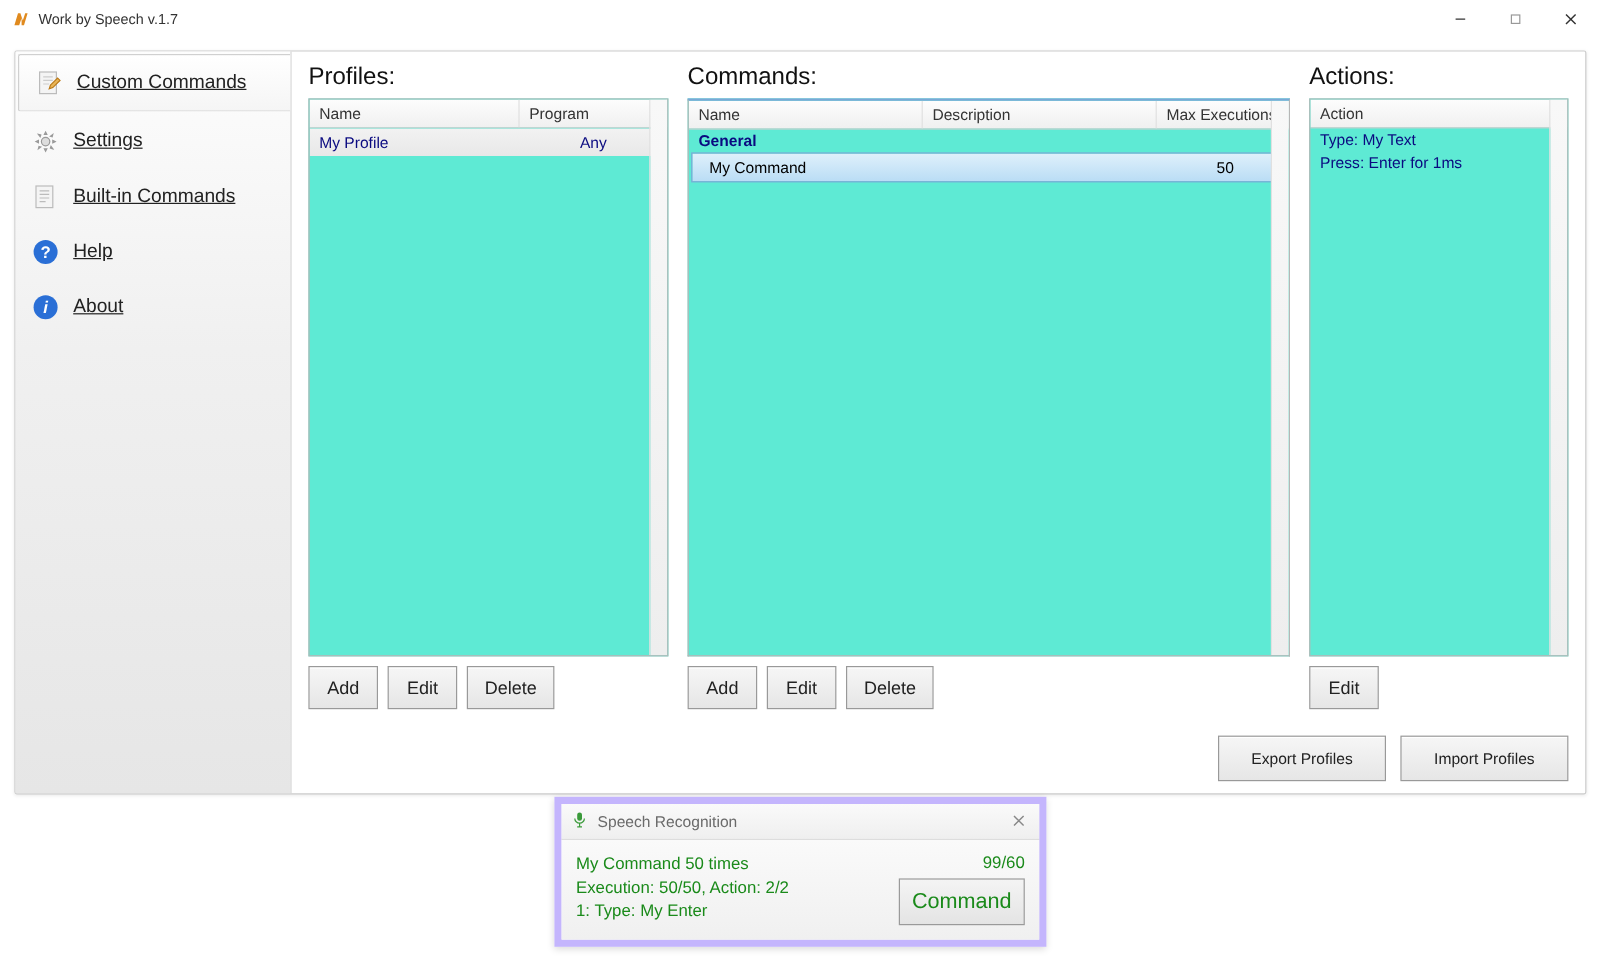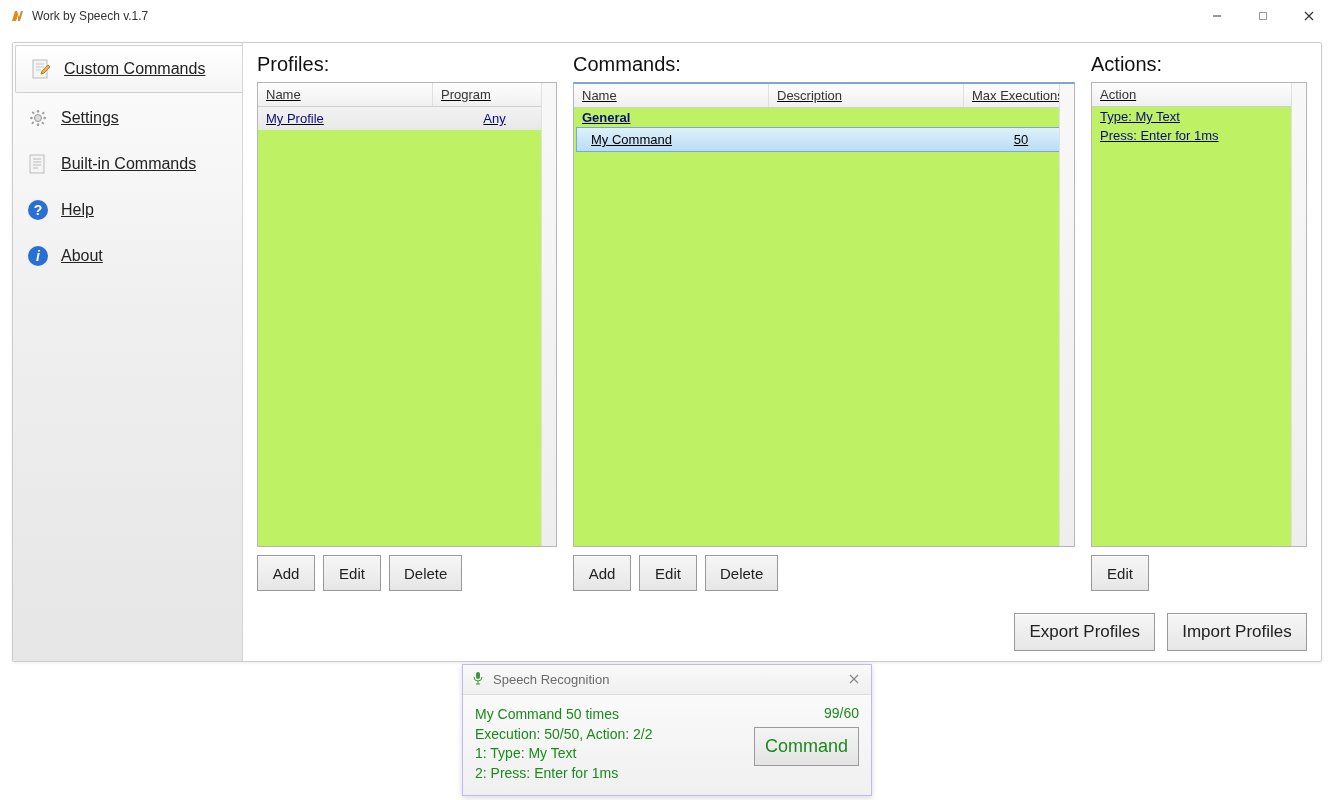--- a/index.html
+++ b/index.html
@@ -22,40 +22,40 @@
 .side-item .icon { width: 26px; height: 26px; display: flex; align-items: center; justify-content: center; }
 
 
 .content { flex: 1; display: flex; flex-direction: column; padding: 10px 14px; gap: 8px; }
 .panels { display: flex; gap: 16px; flex: 1; }
 .panel { display: flex; flex-direction: column; }
 .panel.profiles { width: 300px; }
 .panel.commands { flex: 1; }
 .panel.actions { width: 216px; }
 .panel-title { font-size: 20px; font-weight: 400; margin-bottom: 6px; color: #111; }
-.listbox { border: 1px solid #b6b6b6; background: #bef264; flex: 1; overflow: hidden; position: relative; text-decoration: underline; }
+.listbox { border: 1px solid #b6b6b6; background: #5eead4; flex: 1; overflow: hidden; position: relative; }
 .list-header { display: flex; background: linear-gradient(#fdfdfd,#f0f0f0); border-bottom: 1px solid #d0d0d0; font-size: 13px; color: #333; }
 .list-header .col { padding: 4px 8px; border-right: 1px solid #e0e0e0; }
 .list-body { overflow-y: auto; height: calc(100% - 26px); }
 .list-row { display: flex; padding: 2px 0; font-size: 13px; }
 .list-row .cell { padding: 2px 8px; }
 .profiles .list-row { background: linear-gradient(#f2f2f2,#e8e8e8); color: #0a0a80; }
 .group-header { color: #0a0a80; font-weight: 700; padding: 2px 8px; }
 .commands .list-row.selected { background: linear-gradient(#dff0fb,#baddf5); border: 1px solid #7aa8d6; margin: 0 2px; }
 .actions .action-line { color: #0a0a80; padding: 2px 8px; font-size: 13px; }
 .scroll-track { position: absolute; right: 0; top: 0; bottom: 0; width: 15px; background: linear-gradient(#f8f8f8,#eee); border-left: 1px solid #e0e0e0; }
 
 
 .btn-row { display: flex; gap: 8px; margin-top: 8px; }
 .btn { min-width: 58px; height: 36px; padding: 0 14px; border: 1px solid #999; background: linear-gradient(#f6f6f6,#e6e6e6); font-size: 15px; color: #222; cursor: pointer; box-shadow: 0 1px 0 #fff inset; }
 .bottom-buttons { display: flex; justify-content: flex-end; gap: 12px; margin-top: 14px; }
-.wide-btn { min-width: 140px; height: 38px; font-size: 17px; }
-
-
-.toast { position: absolute; left: 462px; top: 664px; width: 410px; border: 1px solid #c4b5fd; background: #fff; box-shadow: 0 2px 6px rgba(0,0,0,0.15); }
+.wide-btn { min-width: 140px; height: 38px; font-size: 13px; }
+
+
+.toast { position: absolute; left: 462px; top: 664px; width: 410px; border: 6px solid #c4b5fd; background: #fff; box-shadow: 0 2px 6px rgba(0,0,0,0.15); }
 .toast-title { display: flex; align-items: center; gap: 8px; padding: 6px 8px; background: linear-gradient(#fafafa,#efefef); color: #6a6a6a; font-size: 13px; border-bottom: 1px solid #ddd; }
 .toast-title .spacer { flex: 1; }
 .toast-body { display: flex; padding: 10px 12px 12px 12px; gap: 10px; background: linear-gradient(#fafafa,#f0f0f0); }
 .toast-lines { flex: 1; color: #1a8a1a; font-size: 14px; line-height: 1.4; }
 .toast-side { display: flex; flex-direction: column; align-items: flex-end; gap: 6px; padding-left: 24px; }
 .toast-count { color: #1a8a1a; font-size: 14px; }
 .cmd-btn { border: 1px solid #9a9a9a; background: linear-gradient(#f4f4f4,#e4e4e4); padding: 8px 10px; font-size: 18px; color: #1a8a1a; cursor: pointer; }
 .toast-close { cursor: pointer; color: #777; padding: 0 4px; }
 </style>
 </head>
@@ -224,21 +224,20 @@
     <span>Speech Recognition</span>
     <span class="spacer"></span>
     <span class="toast-close"><svg width="10" height="10" viewBox="0 0 10 10">
           <path d="M1 1l8 8M9 1L1 9" stroke="#888" stroke-width="1.2"></path>
         </svg></span>
   </div>
   <div class="toast-body">
     <div class="toast-lines">
       <div>My Command 50 times</div>
       <div>Execution: 50/50, Action: 2/2</div>
-      <div>1: Type: My Text</div>
-      <div>2: Press: Enter for 1ms</div>
+      <div>1: Type: My Enter</div>
     </div>
     <div class="toast-side">
       <div class="toast-count">99/60</div>
       <button class="cmd-btn">Command</button>
     </div>
   </div>
 </div>
 
 </body></html>

